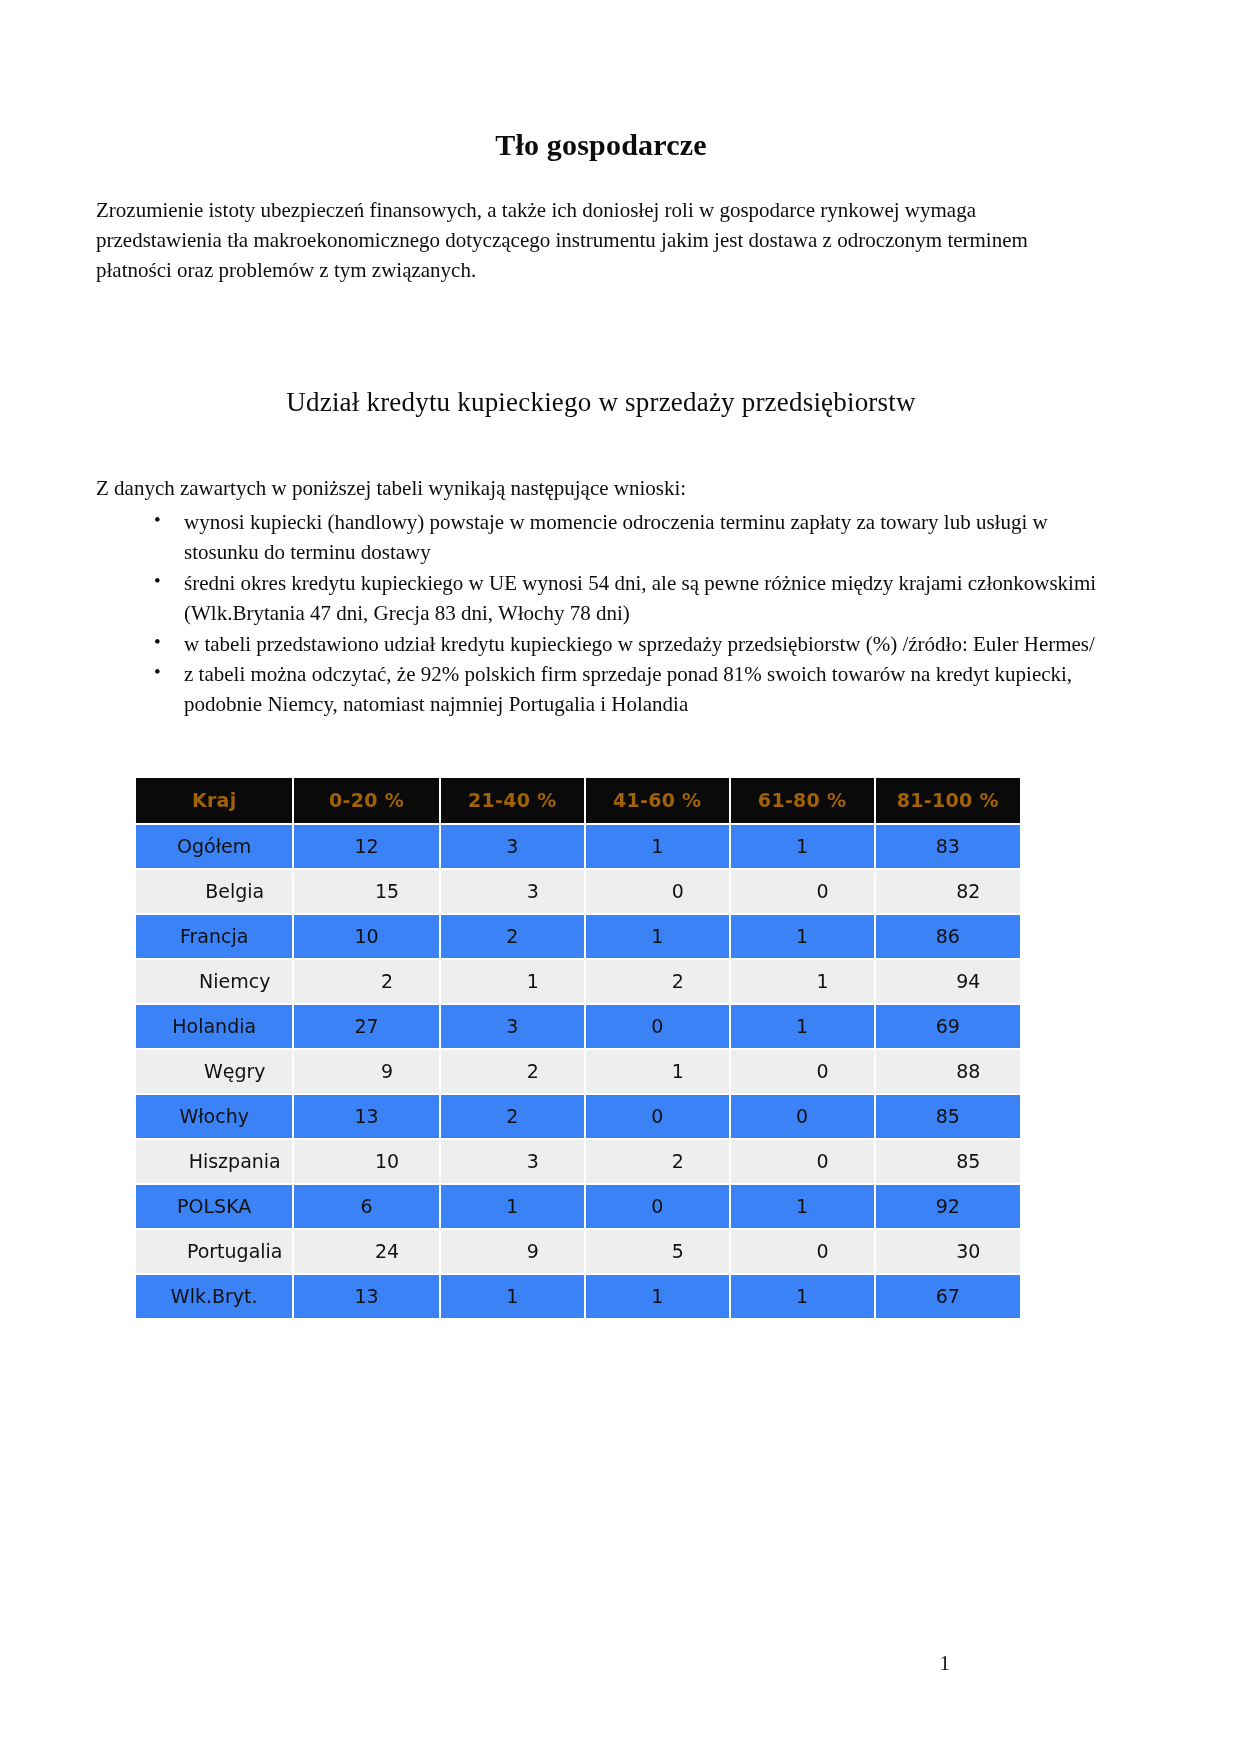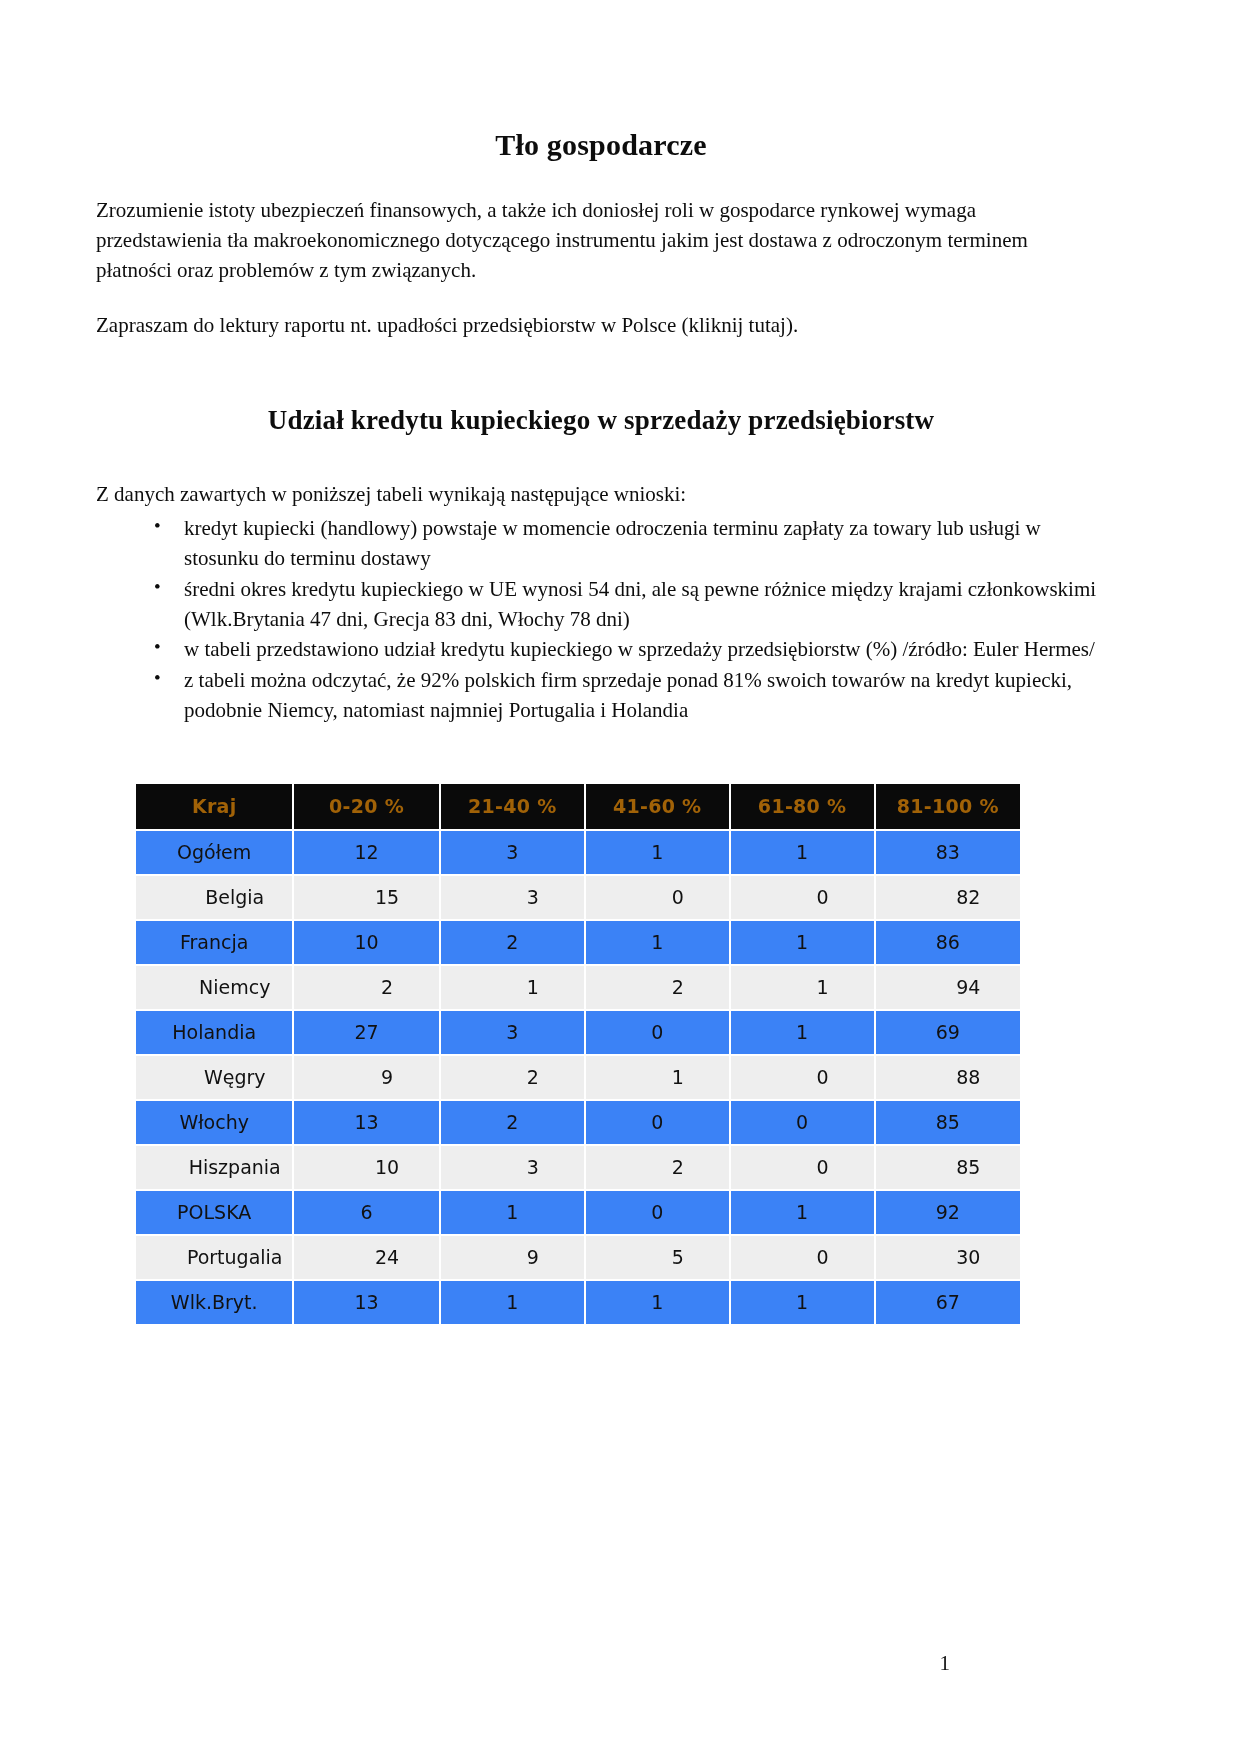--- a/index.html
+++ b/index.html
@@ -34,23 +34,23 @@
     font-family: "Liberation Serif", "DejaVu Serif", serif;
     font-size: 30px;
     font-weight: bold;
     text-align: center;
     margin: 0 0 34px 0;
     letter-spacing: 0.2px;
   }
   h2.section-title {
     font-family: "Liberation Serif", "DejaVu Serif", serif;
     font-size: 27px;
-    font-weight: bold;
-    text-align: center;
-    margin: 0;
+    font-weight: normal;
+    text-align: center;
+    margin: 12px;
     letter-spacing: 0.2px;
   }
 
   p.para {
     font-size: 21px;
     line-height: 1.42;
     margin: 0;
     text-align: left;
   }
   .gap-sm { height: 26px; }
@@ -126,32 +126,31 @@
 
 <div class="page">
   <div class="content">
 
     <h1 class="doc-title">Tło gospodarcze</h1>
 
     <p class="para">Zrozumienie istoty ubezpieczeń finansowych, a także ich doniosłej roli w gospodarce rynkowej wymaga przedstawienia tła makroekonomicznego dotyczącego instrumentu jakim jest dostawa z odroczonym terminem płatności oraz problemów z tym związanych.</p>
 
     <div class="gap-sm"></div>
 
-    <p class="para">Zapraszam do lektury raportu nt. upadłości przedsiębiorstw w Polsce (kliknij tutaj).</p>
 
     <div class="gap-md"></div>
 
     <h2 class="section-title">Udział kredytu kupieckiego w sprzedaży przedsiębiorstw</h2>
 
     <div class="gap-lg"></div>
 
     <p class="para">Z danych zawartych w poniższej tabeli wynikają następujące wnioski:</p>
 
     <ul class="bullets">
-      <li>kredyt kupiecki (handlowy) powstaje w momencie odroczenia terminu zapłaty za towary lub usługi w stosunku do terminu dostawy</li>
+      <li>wynosi kupiecki (handlowy) powstaje w momencie odroczenia terminu zapłaty za towary lub usługi w stosunku do terminu dostawy</li>
       <li>średni okres kredytu kupieckiego w UE wynosi 54 dni, ale są pewne różnice między krajami członkowskimi (Wlk.Brytania 47 dni, Grecja 83 dni, Włochy 78 dni)</li>
       <li>w tabeli przedstawiono udział kredytu kupieckiego w sprzedaży przedsiębiorstw (%) /źródło: Euler Hermes/</li>
       <li>z tabeli można odczytać, że 92% polskich firm sprzedaje ponad 81% swoich towarów na kredyt kupiecki, podobnie Niemcy, natomiast najmniej Portugalia i Holandia</li>
     </ul>
 
     <div class="table-wrap">
       <table class="data-table">
         <thead>
           <tr>
             <th class="col-kraj">Kraj</th>

